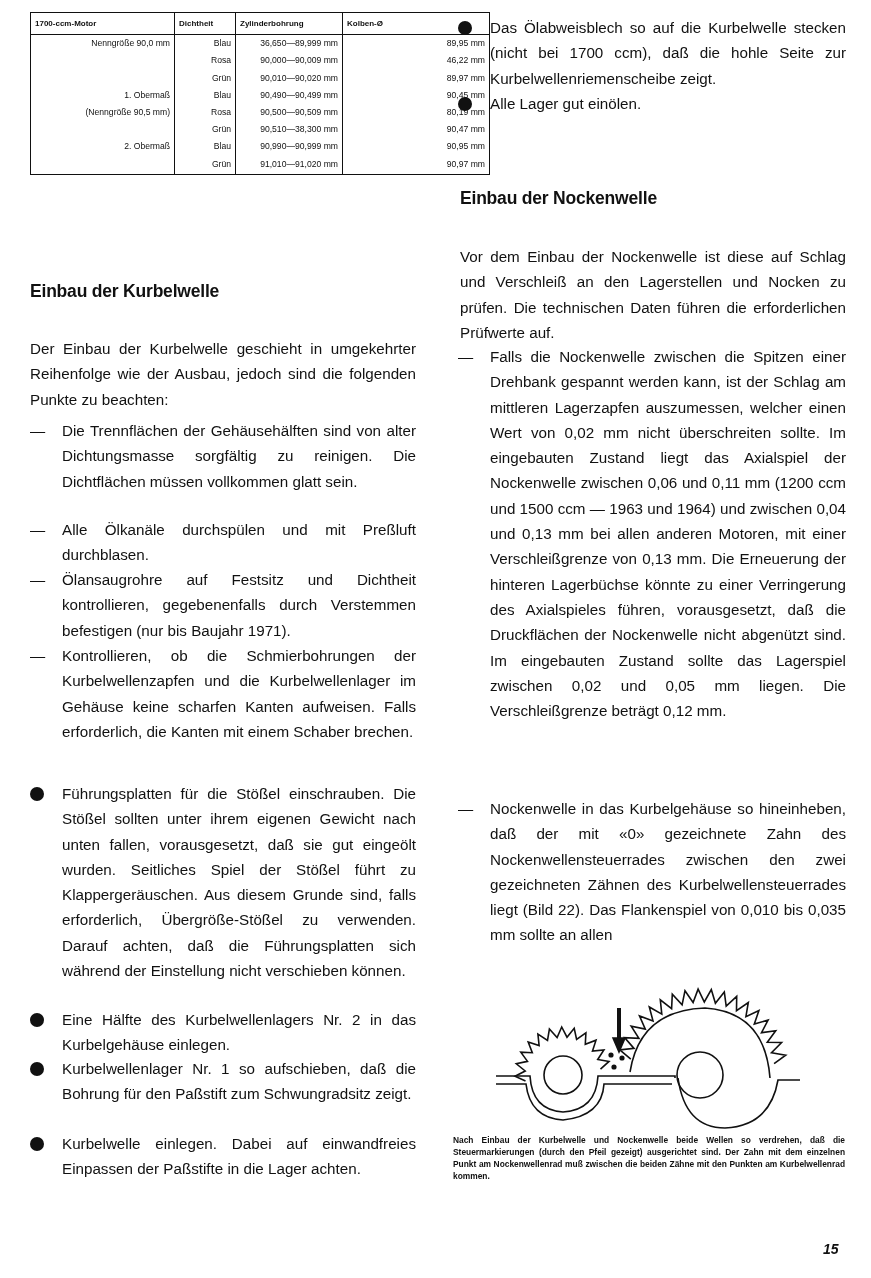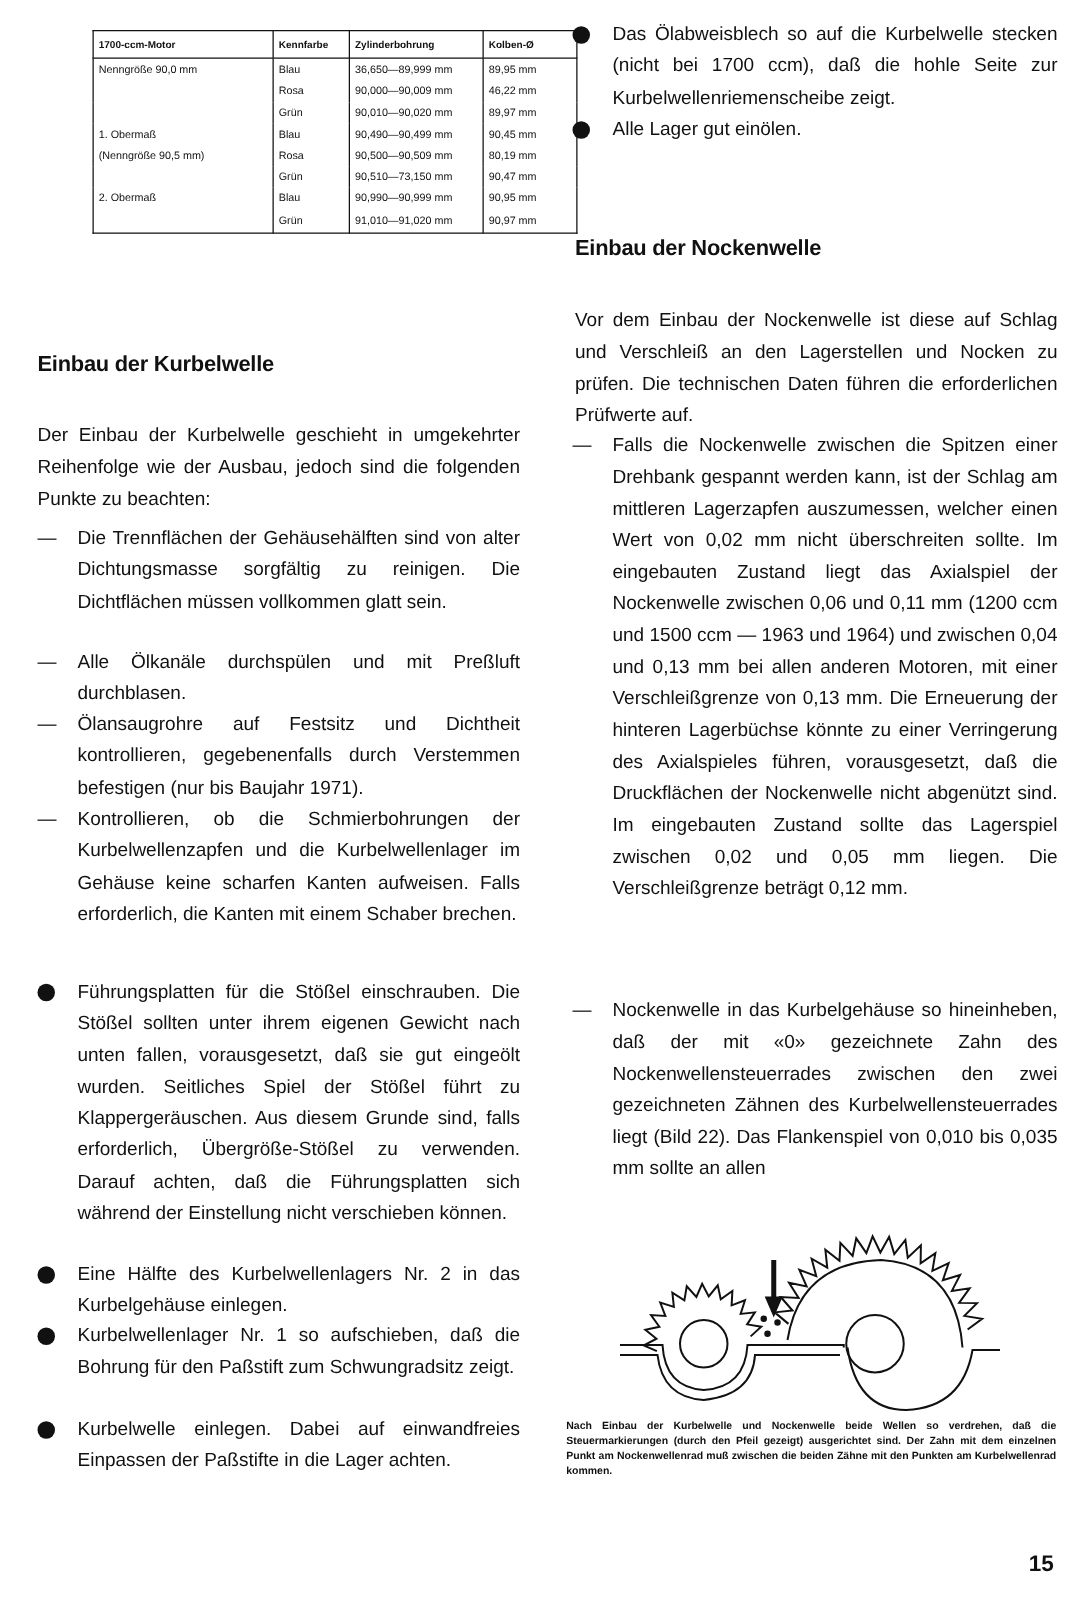--- a/index.html
+++ b/index.html
@@ -1,42 +1,42 @@
 <!DOCTYPE html>
 <html><head>
 <meta charset="utf-8">
 <style>
   html,body{margin:0;padding:0;background:#fff;}
   body{width:871px;height:1278px;position:relative;overflow:hidden;font-family:"Liberation Sans",sans-serif;color:#111;}
   .col{position:absolute;font-size:15.2px;line-height:25.3px;}
   .left{left:30px;width:386px;top:0;}
   .right{left:458px;width:388px;top:0;}
-  table.spec{position:absolute;left:30px;top:24px;width:388px;border-collapse:collapse;font-size:8.6px;line-height:11.2px;margin-left:44px;}
+  table.spec{position:absolute;left:30px;top:12px;width:460px;border-collapse:collapse;font-size:8.6px;line-height:11.2px;}
   table.spec th{font-weight:bold;text-align:left;padding:5px 4px;border:1.5px solid #111;font-size:8px;}
-  table.spec td{vertical-align:top;padding:3px 4px;border-left:1px solid #111;border-right:1.5px solid #111;}
+  table.spec td{vertical-align:top;padding:3px 4px;border-left:1px solid #111;border-right:1.5px solid #111;text-align:right;}
   table.spec tr.last td{border-bottom:1.5px solid #111;padding-bottom:4px;}
   .h2{position:absolute;font-weight:bold;font-size:17.5px;letter-spacing:-0.2px;}
   .p{position:absolute;text-align:justify;}
   .item{position:absolute;display:flex;}
   .dash{width:32px;flex:none;}
   .bullet{width:32px;flex:none;position:relative;}
   .bullet::before{content:"";position:absolute;left:0;top:6px;width:14px;height:14px;border-radius:50%;background:#111;}
   .txt{flex:1;text-align:justify;}
   .caption{position:absolute;left:453px;top:1134px;width:392px;font-size:8.4px;line-height:12px;font-weight:bold;}
-  .pagenum{position:absolute;left:823px;top:1241px;font-weight:bold;font-size:18px;}
+  .pagenum{position:absolute;left:823px;top:1241px;font-weight:bold;font-size:14px;font-style:italic;}
   svg.fig{position:absolute;left:480px;top:960px;}
 </style>
 </head>
 <body>
 
 <table class="spec">
   <thead>
     <tr>
       <th style="width:135px">1700-ccm-Motor</th>
-      <th style="width:52px">Kennfarbe</th>
+      <th style="width:52px">Dichtheit</th>
       <th style="width:98px">Zylinderbohrung</th>
       <th>Kolben-Ø</th>
     </tr>
   </thead>
   <tbody id="spec-body">
       <tr>
         <td>Nenngröße 90,0 mm</td>
         <td>Blau</td>
         <td>36,650—89,999 mm</td>
         <td>89,95 mm</td>
@@ -61,21 +61,21 @@
       </tr>
       <tr>
         <td>(Nenngröße 90,5 mm)</td>
         <td>Rosa</td>
         <td>90,500—90,509 mm</td>
         <td>80,19 mm</td>
       </tr>
       <tr>
         <td></td>
         <td>Grün</td>
-        <td>90,510—73,150 mm</td>
+        <td>90,510—38,300 mm</td>
         <td>90,47 mm</td>
       </tr>
       <tr>
         <td>2. Obermaß</td>
         <td>Blau</td>
         <td>90,990—90,999 mm</td>
         <td>90,95 mm</td>
       </tr>
       <tr class="last">
         <td></td>

